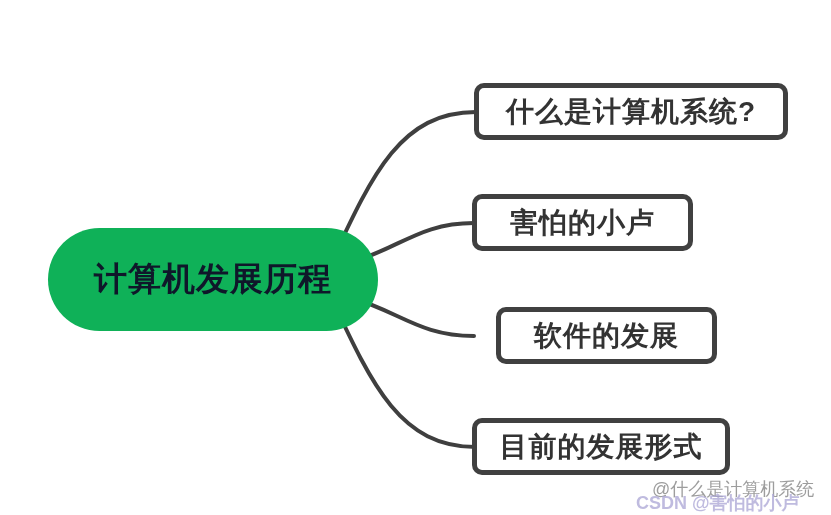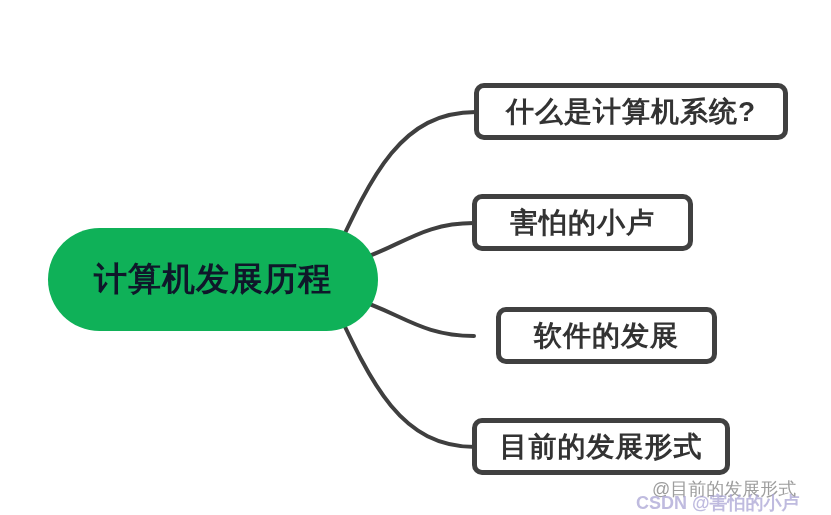--- a/index.html
+++ b/index.html
@@ -112,16 +112,16 @@
   </div>
 
   <div class="branch-node branch-3">
     <span>软件的发展</span>
   </div>
 
   <div class="branch-node branch-4">
     <span>目前的发展形式</span>
   </div>
 
-  <div class="watermark watermark-juejin">@目前的发展形式</div>
+  <div class="watermark watermark-juejin">@什么是计算机系统</div>
   <div class="watermark watermark-csdn">CSDN @害怕的小卢</div>
 
 </div>
 
 </body></html>

